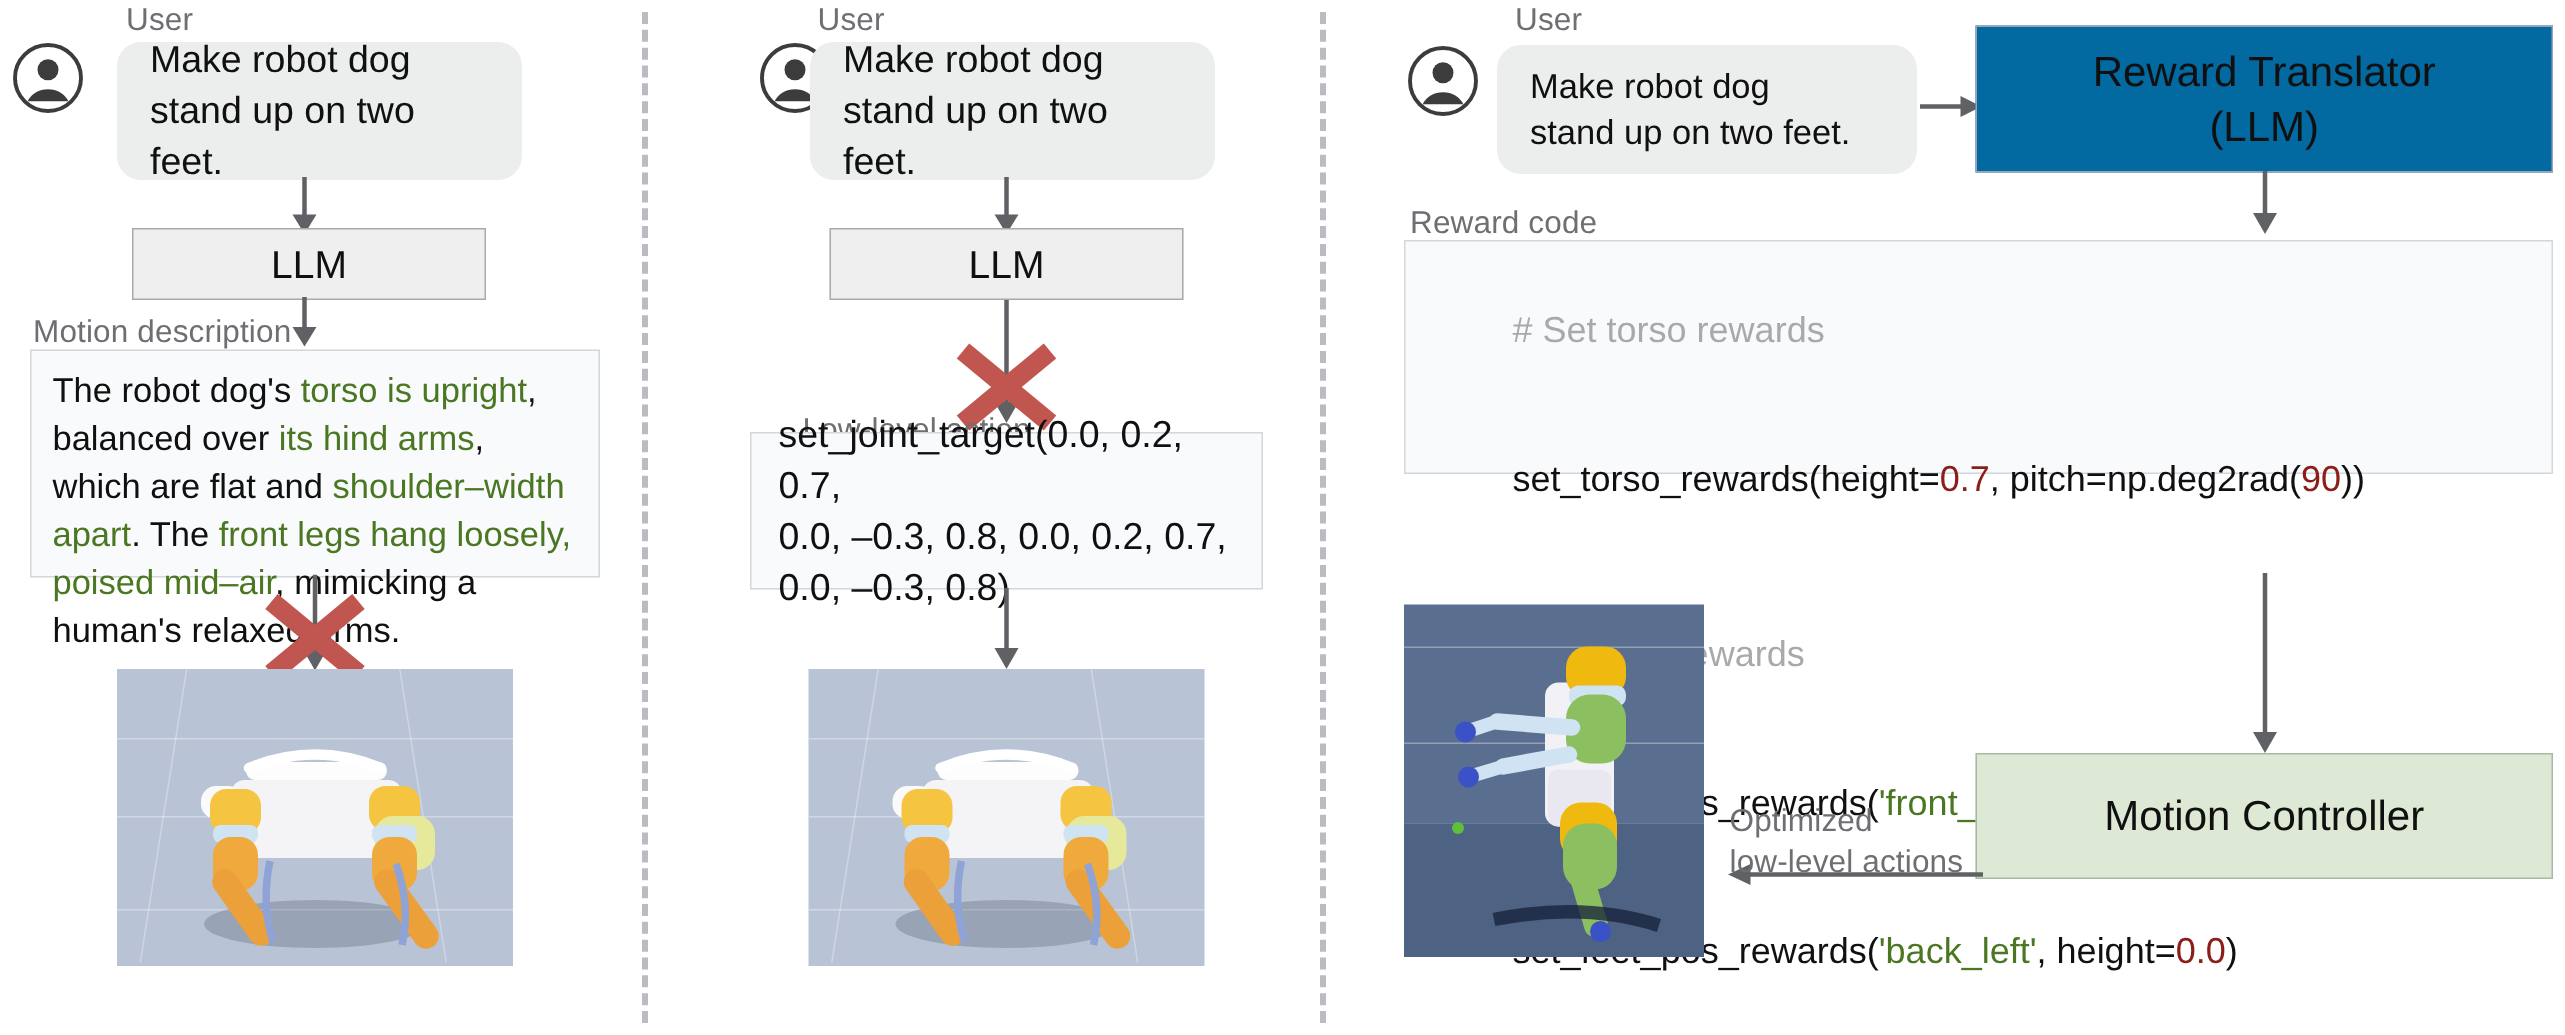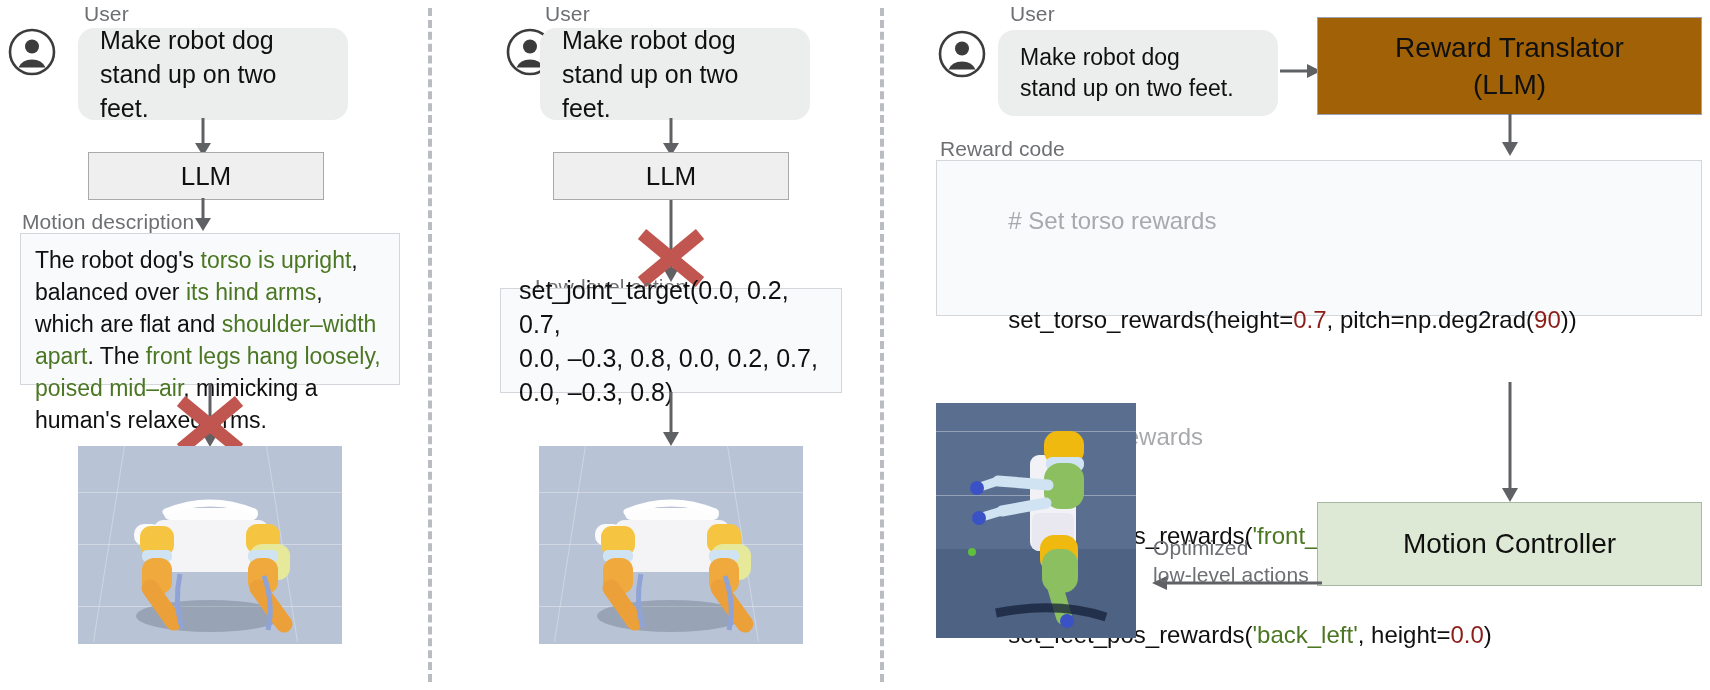--- a/index.html
+++ b/index.html
@@ -45,21 +45,21 @@
     position:absolute;
     box-sizing:border-box;
     border:1px solid #a8a9ab;
     background:#efefef;
     display:flex;align-items:center;justify-content:center;
     font-size:26px;color:#101010;
   }
   .bluebox{
     position:absolute;box-sizing:border-box;
     border:1px solid #9aa3b5;
-    background:#a16207;
+    background:#0369a1;
     display:flex;align-items:center;justify-content:center;
     text-align:center;
     font-size:28px;line-height:37px;color:#101010;
     white-space:pre-line;
   }
   .greenbox{
     position:absolute;box-sizing:border-box;
     border:1px solid #a9b8a3;
     background:#dde9d4;
     display:flex;align-items:center;justify-content:center;

